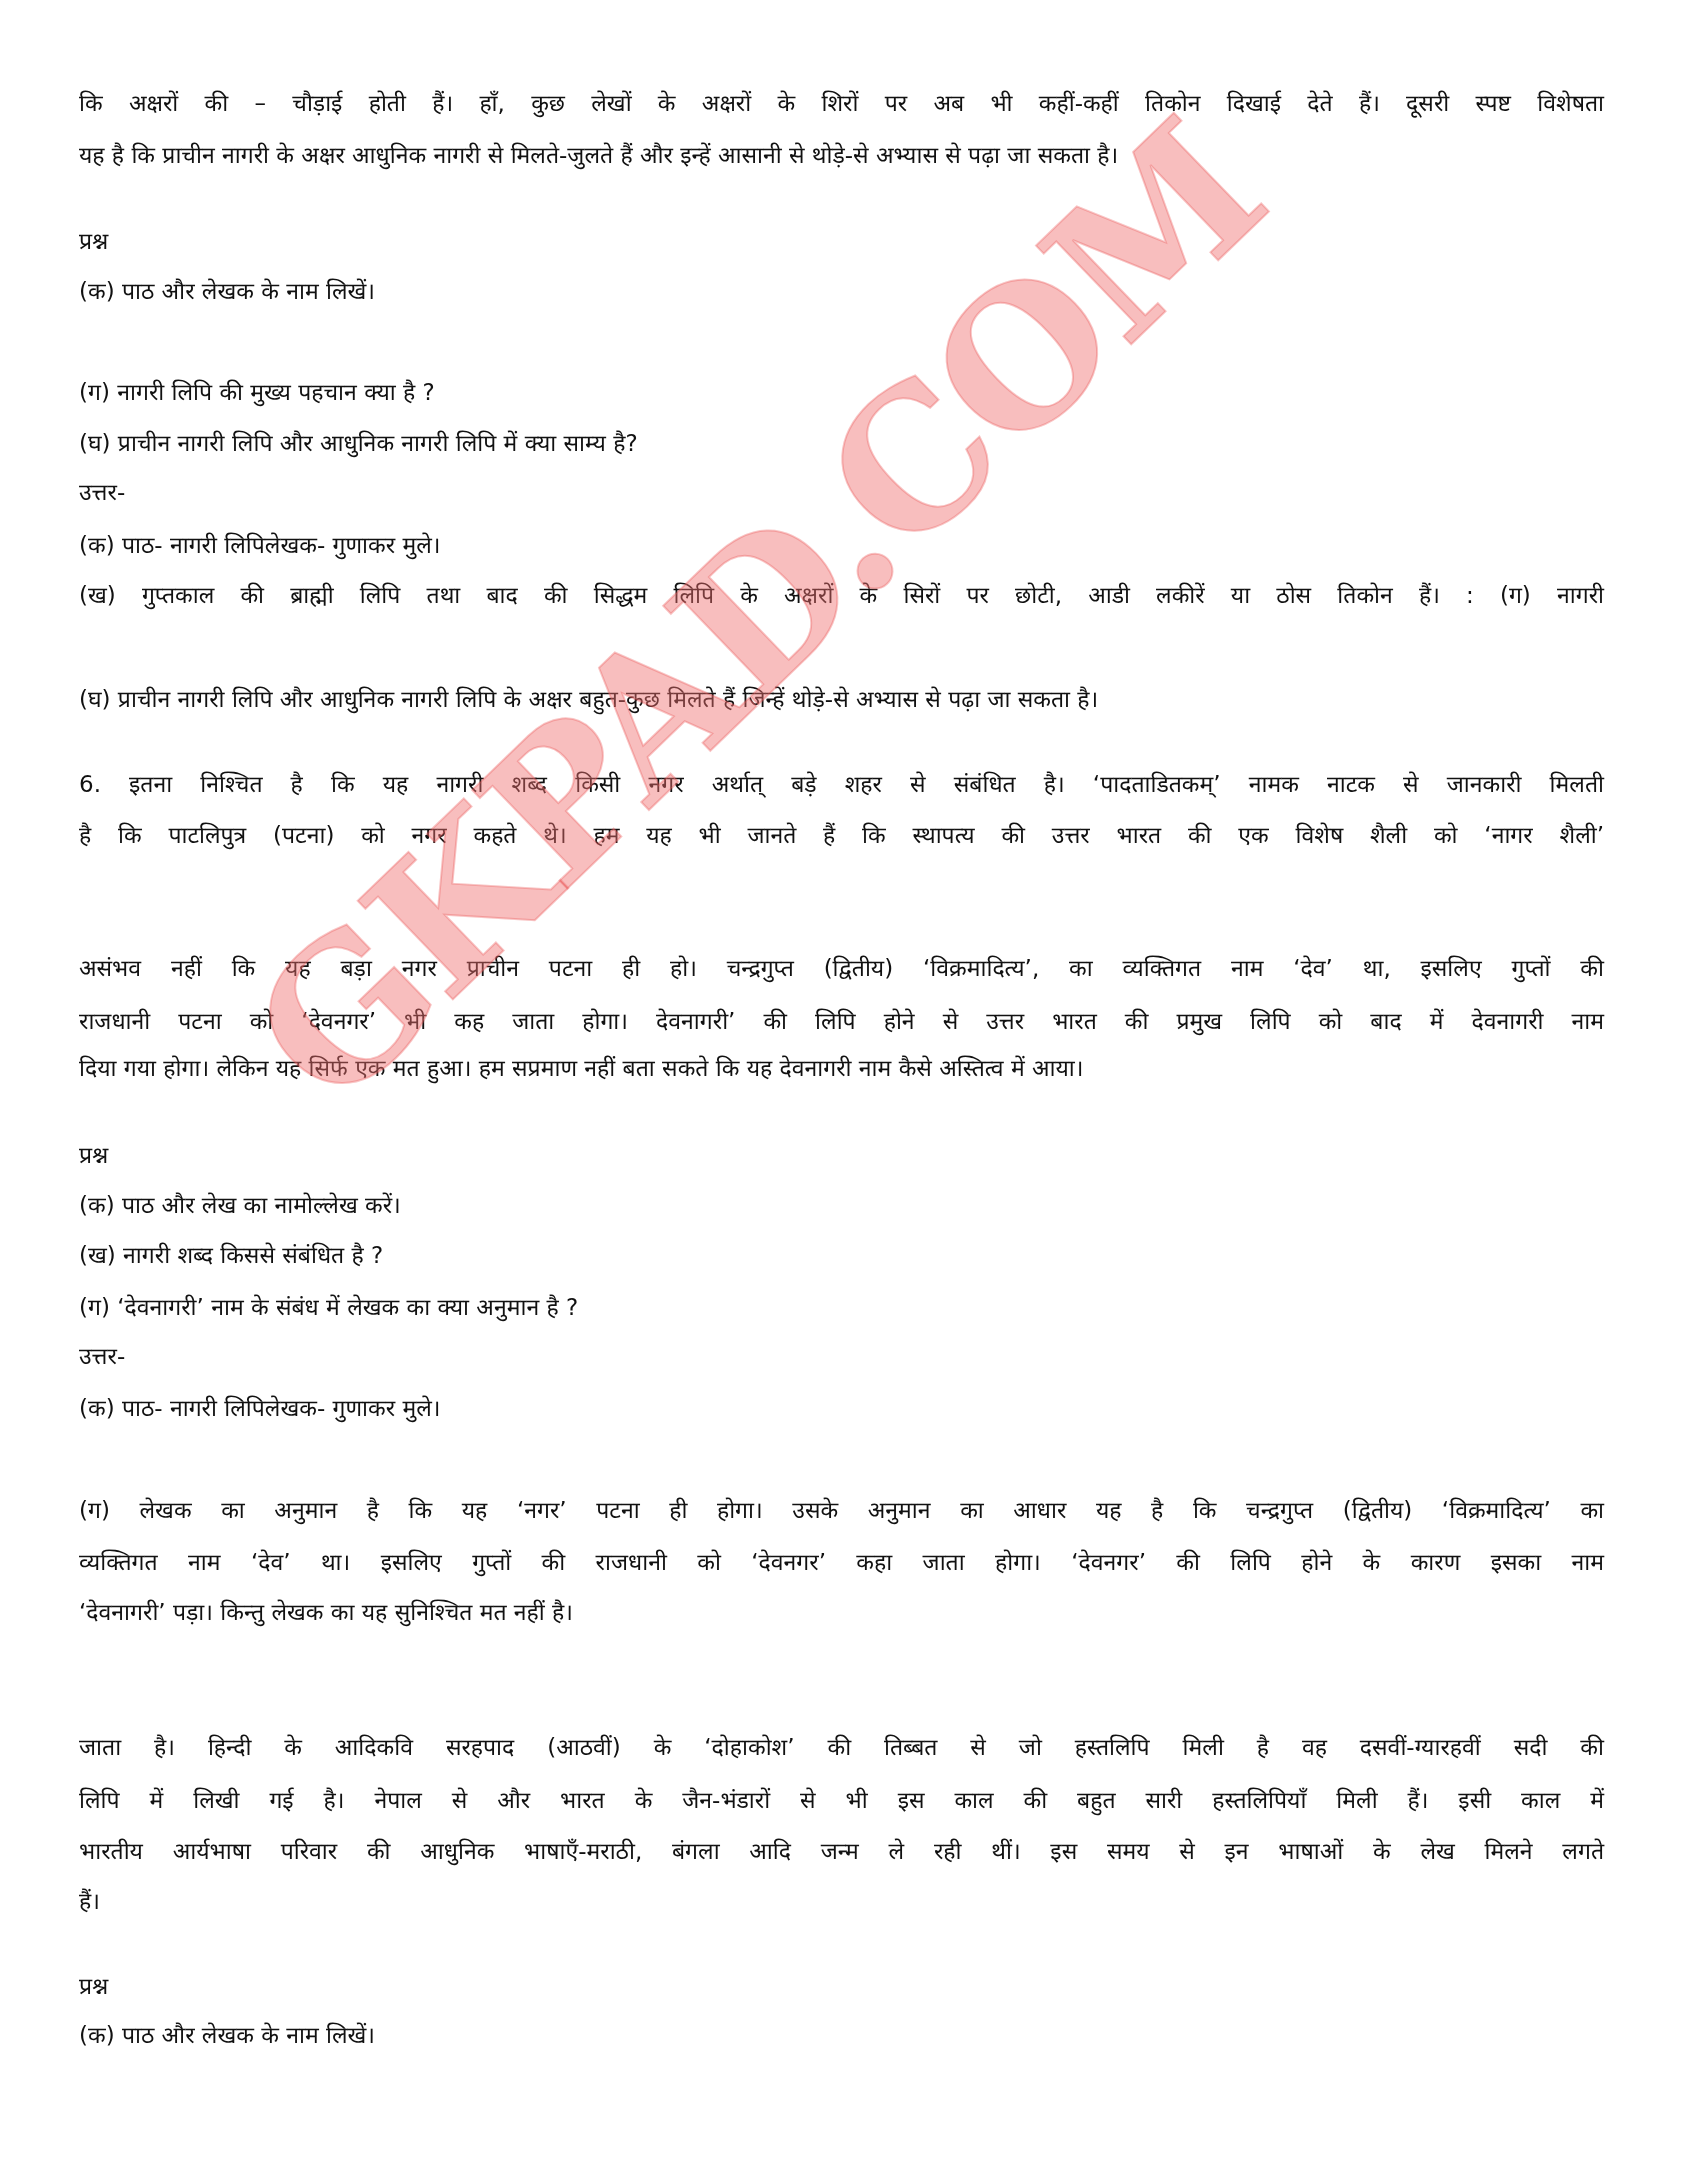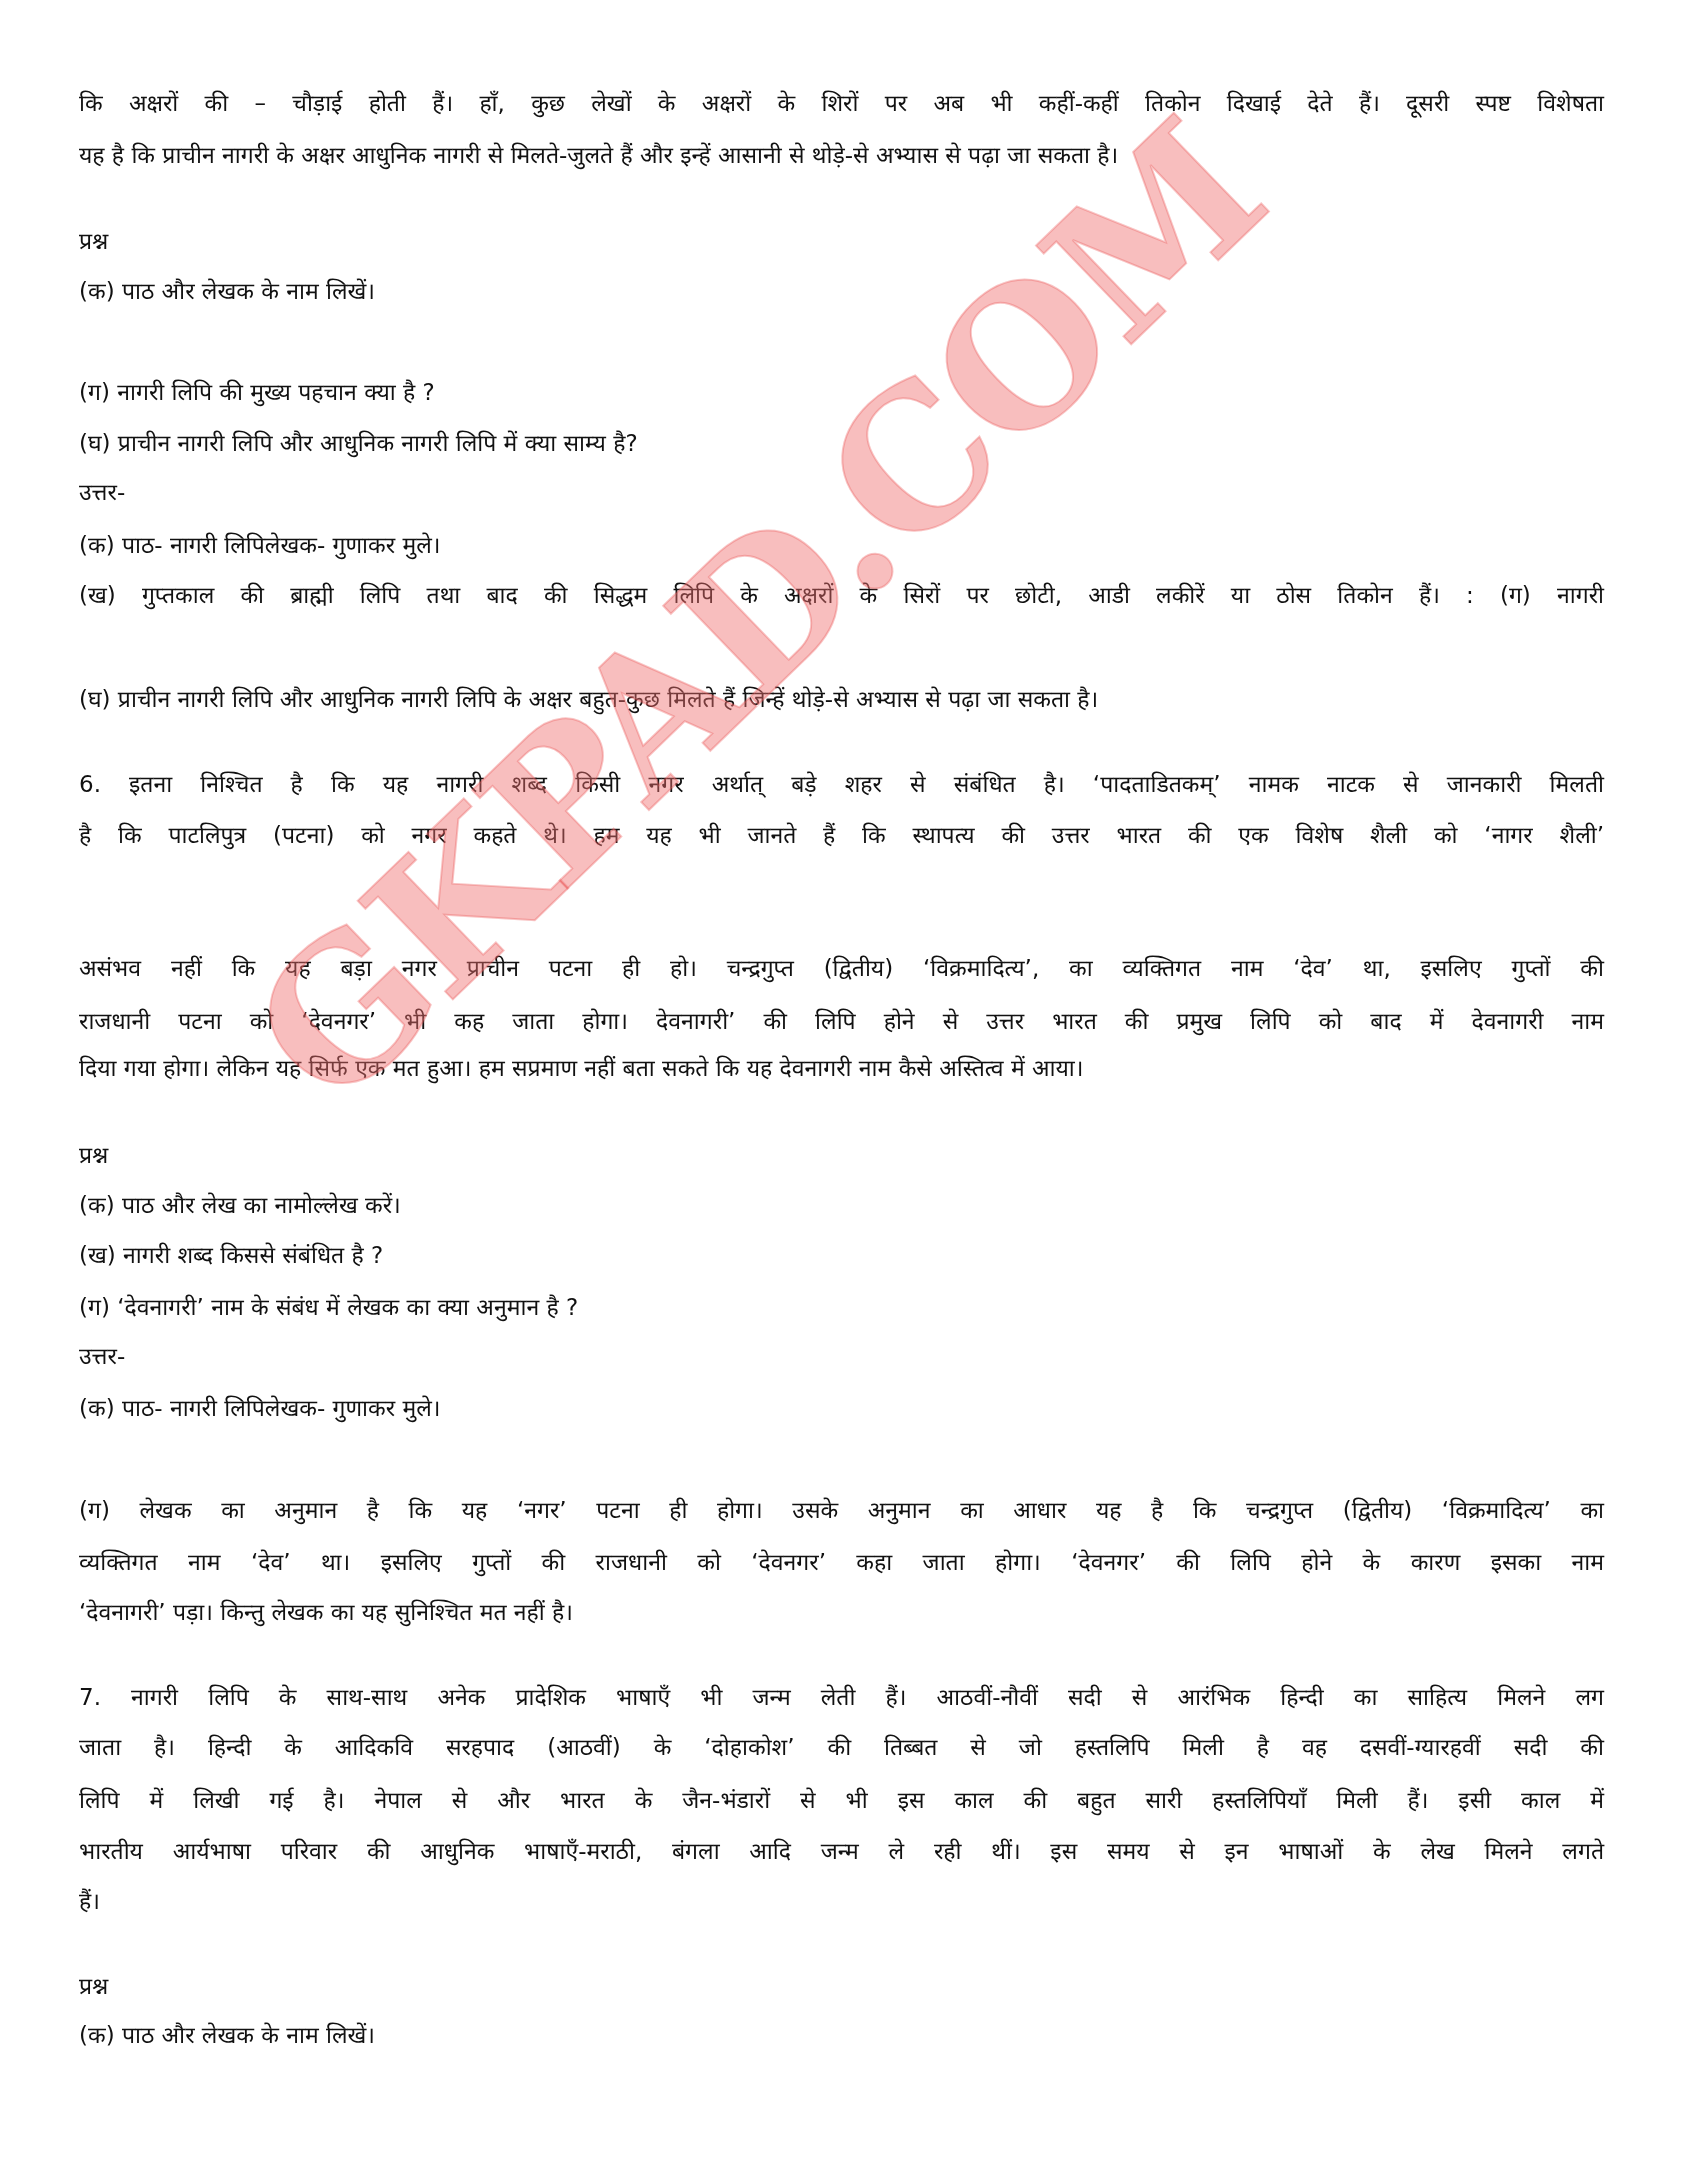--- a/index.html
+++ b/index.html
@@ -43,21 +43,20 @@
   <div class="line" style="top:1155px">प्रश्न</div>
   <div class="line" style="top:1205px">(क) पाठ और लेख का नामोल्लेख करें।</div>
   <div class="line" style="top:1255px">(ख) नागरी शब्द किससे संबंधित है ?</div>
   <div class="line" style="top:1307px">(ग) ‘देवनागरी’ नाम के संबंध में लेखक का क्या अनुमान है ?</div>
   <div class="line" style="top:1356px">उत्तर-</div>
   <div class="line" style="top:1408px">(क) पाठ- नागरी लिपिलेखक- गुणाकर मुले।</div>
   <div class="line justify" style="top:1510px">(ग) लेखक का अनुमान है कि यह ‘नगर’ पटना ही होगा। उसके अनुमान का आधार यह है कि चन्द्रगुप्त (द्वितीय) ‘विक्रमादित्य’ का</div>
   <div class="line justify" style="top:1562px">व्यक्तिगत नाम ‘देव’ था। इसलिए गुप्तों की राजधानी को ‘देवनगर’ कहा जाता होगा। ‘देवनगर’ की लिपि होने के कारण इसका नाम</div>
   <div class="line" style="top:1612px">‘देवनागरी’ पड़ा। किन्तु लेखक का यह सुनिश्चित मत नहीं है।</div>
 
-  <div class="line justify" style="top:1697px">7. नागरी लिपि के साथ-साथ अनेक प्रादेशिक भाषाएँ भी जन्म लेती हैं। आठवीं-नौवीं सदी से आरंभिक हिन्दी का साहित्य मिलने लग</div>
   <div class="line justify" style="top:1747px">जाता है। हिन्दी के आदिकवि सरहपाद (आठवीं) के ‘दोहाकोश’ की तिब्बत से जो हस्तलिपि मिली है वह दसवीं-ग्यारहवीं सदी की</div>
   <div class="line justify" style="top:1800px">लिपि में लिखी गई है। नेपाल से और भारत के जैन-भंडारों से भी इस काल की बहुत सारी हस्तलिपियाँ मिली हैं। इसी काल में</div>
   <div class="line justify" style="top:1851px">भारतीय आर्यभाषा परिवार की आधुनिक भाषाएँ-मराठी, बंगला आदि जन्म ले रही थीं। इस समय से इन भाषाओं के लेख मिलने लगते</div>
   <div class="line" style="top:1901px">हैं।</div>
 
   <div class="line" style="top:1986px">प्रश्न</div>
   <div class="line" style="top:2035px">(क) पाठ और लेखक के नाम लिखें।</div>
 
   <div class="watermark"><span>GKPAD.COM</span></div>
 </div>

